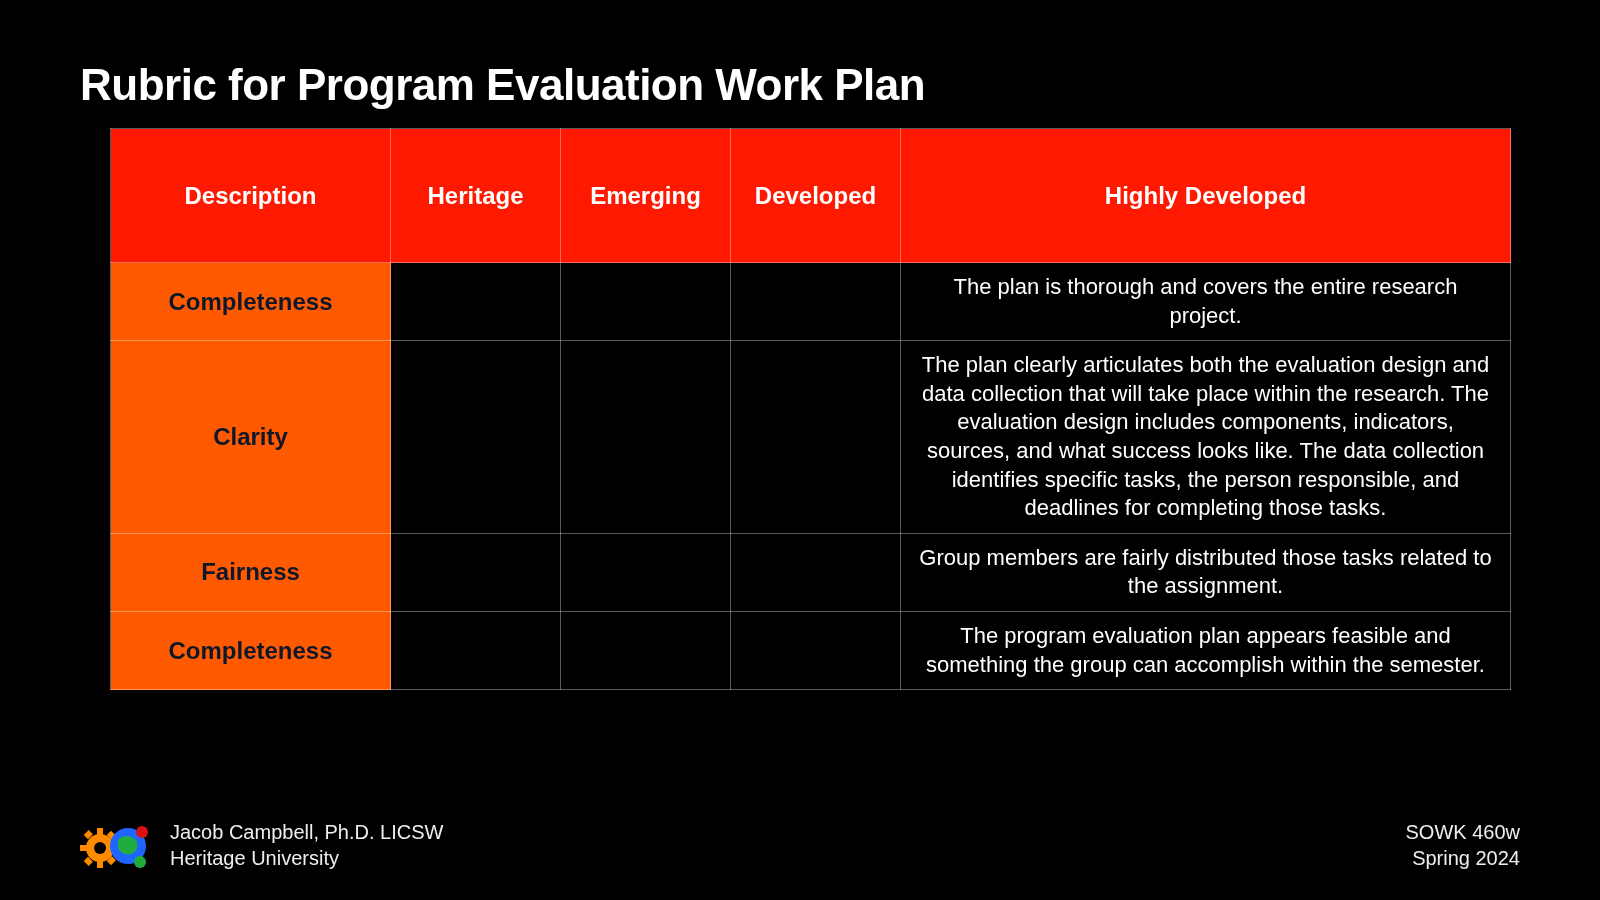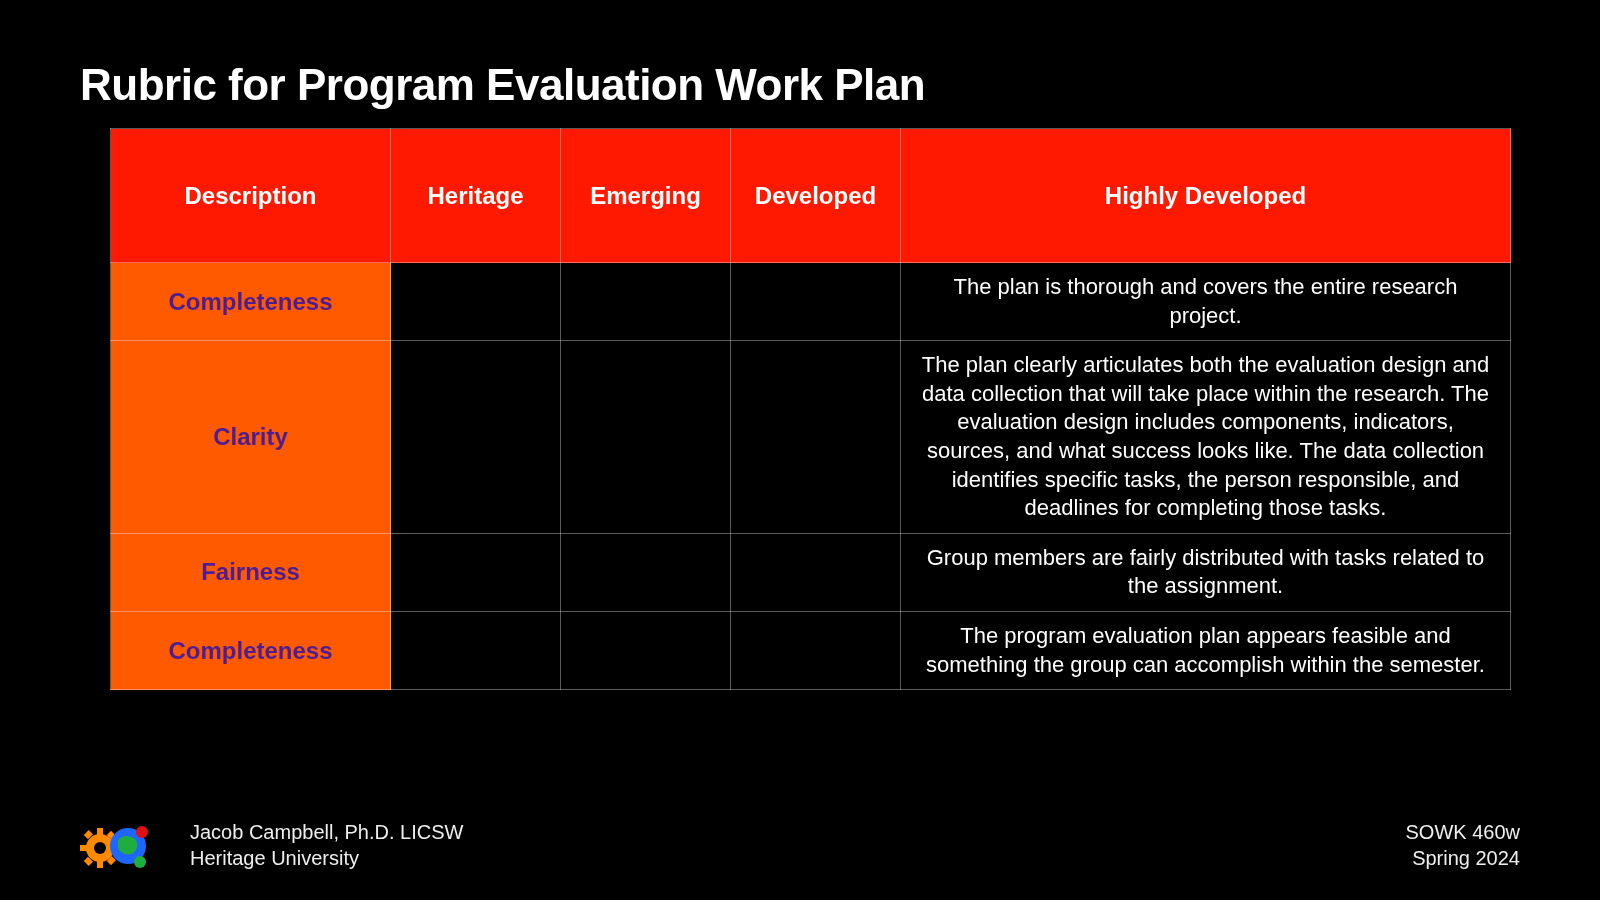--- a/index.html
+++ b/index.html
@@ -45,21 +45,21 @@
     height: 134px;
     text-align: center;
   }
   .col-desc     { width: 280px; }
   .col-initial  { width: 170px; }
   .col-emerging { width: 170px; }
   .col-developed{ width: 170px; }
   .col-highly   { width: 610px; }
   .row-label {
     background: #ff5a00;
-    color: #4c1d95;
+    color: #0f172a;
     font-weight: 600;
     font-size: 24px;
     text-align: center;
   }
   .cell-body {
     background: #000;
     color: #fff;
     font-size: 22px;
     line-height: 1.3;
     text-align: center;
@@ -73,21 +73,21 @@
     bottom: 28px;
     display: flex;
     justify-content: space-between;
     align-items: center;
     font-size: 20px;
     color: #eee;
   }
   .footer-left {
     display: flex;
     align-items: center;
-    gap: 32px;
+    gap: 12px;
   }
   .footer-left .lines div { line-height: 1.3; }
   .footer-right { text-align: right; }
   .footer-right div { line-height: 1.3; }
   .logo {
     width: 78px;
     height: 54px;
     position: relative;
   }
   .logo svg { display: block; }
@@ -129,21 +129,21 @@
         <td class="cell-body"></td>
         <td class="cell-body"></td>
         <td class="cell-body"></td>
         <td class="cell-body">The plan clearly articulates both the evaluation design and data collection that will take place within the research. The evaluation design includes components, indicators, sources, and what success looks like. The data collection identifies specific tasks, the person responsible, and deadlines for completing those tasks.</td>
       </tr>
       <tr>
         <td class="row-label">Fairness</td>
         <td class="cell-body"></td>
         <td class="cell-body"></td>
         <td class="cell-body"></td>
-        <td class="cell-body">Group members are fairly distributed with tasks related to the assignment.</td>
+        <td class="cell-body">Group members are fairly distributed those tasks related to the assignment.</td>
       </tr>
       <tr>
         <td class="row-label">Completeness</td>
         <td class="cell-body"></td>
         <td class="cell-body"></td>
         <td class="cell-body"></td>
         <td class="cell-body">The program evaluation plan appears feasible and something the group can accomplish within the semester.</td>
       </tr>
     </tbody>
   </table>

